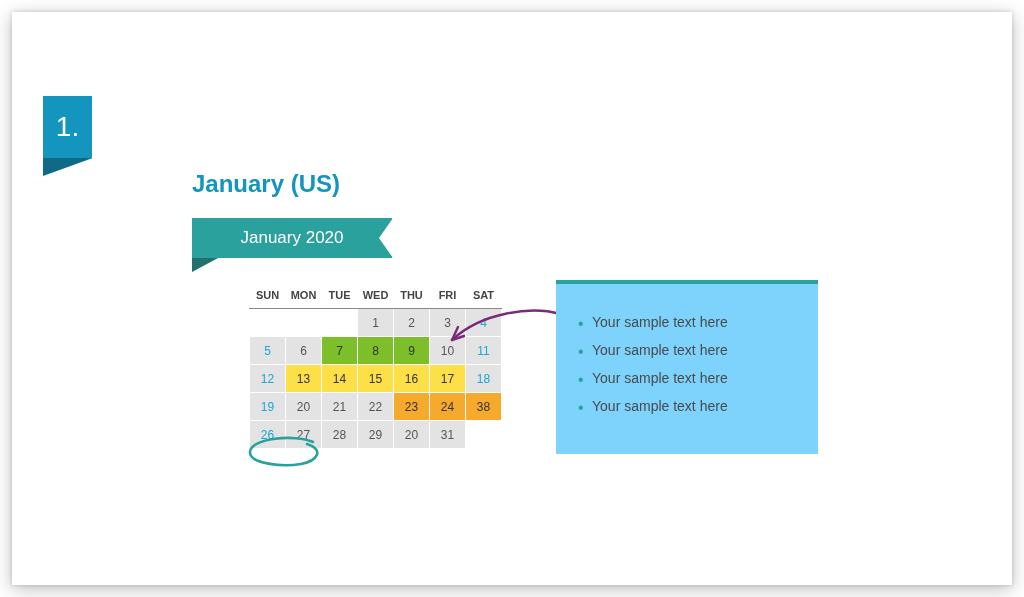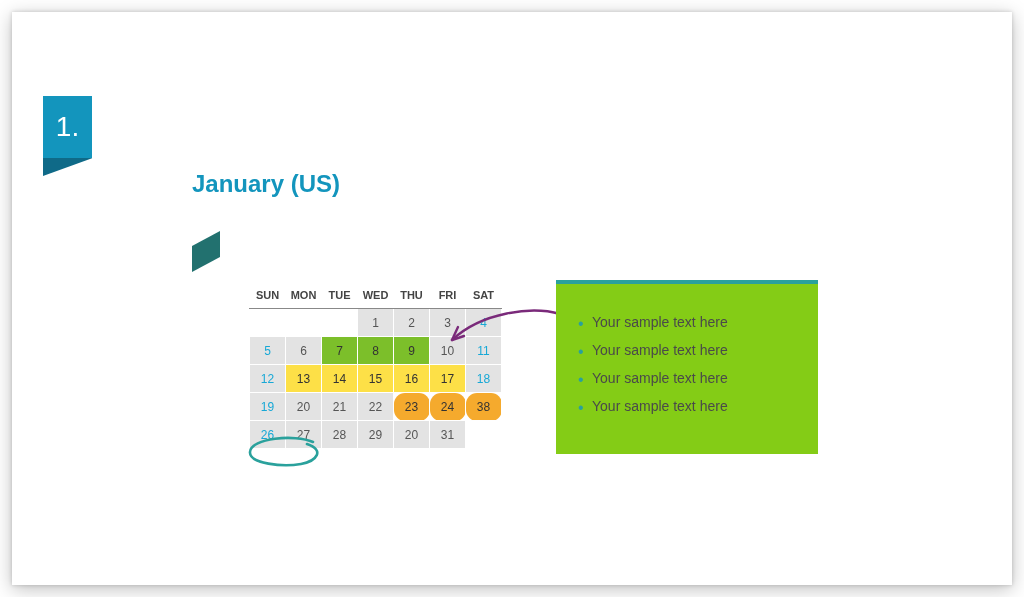--- a/index.html
+++ b/index.html
@@ -109,21 +109,21 @@
     font-size: 11px;
     border-bottom: 1px solid #888;
   }
   .calendar td {
     background: #e3e3e3;
     color: #555;
   }
   .calendar td.blank { background: #fff; }
   .calendar td.weekend { color: #17a8d6; }
   .calendar td.p1 { background: #fde047; color: #333; }
-  .calendar td.p2 { background: #f5aa2d; color: #333; border-radius: 11px; }
+  .calendar td.p2 { background: #f5aa2d; color: #333; }
   .calendar td.p4 { background: #7cbf2a; color: #333; }
 
   
   .ink-circle {
     position: absolute;
     left: 233px; top: 424px;
     width: 82px; height: 32px;
     pointer-events: none;
   }
   
@@ -138,21 +138,21 @@
   .textbox-bar {
     position: absolute;
     left: 544px; top: 268px;
     width: 262px; height: 4px;
     background: #2aa19c;
   }
   .textbox {
     position: absolute;
     left: 544px; top: 272px;
     width: 262px; height: 170px;
-    background: #84cc16;
+    background: #7dd3fc;
     padding: 24px 22px;
   }
   .textbox ul { list-style: none; }
   .textbox li {
     color: #4a4a4a;
     font-size: 14px;
     line-height: 2.0;
     position: relative;
     padding-left: 14px;
   }
@@ -183,20 +183,23 @@
 <div class="slide">
 
   <div class="title-number-shadow"></div>
   <div class="title-number">
     <span>1.</span>
   </div>
 
   <div class="section-heading">January (US)</div>
 
   <div class="month-ribbon-shadow"></div>
+  <div class="month-ribbon">
+    <span>January 2020</span>
+  </div>
 
   <table class="calendar">
     <thead>
         <tr id="cal-head">
           <th>SUN</th>
           <th>MON</th>
           <th>TUE</th>
           <th>WED</th>
           <th>THU</th>
           <th>FRI</th>

